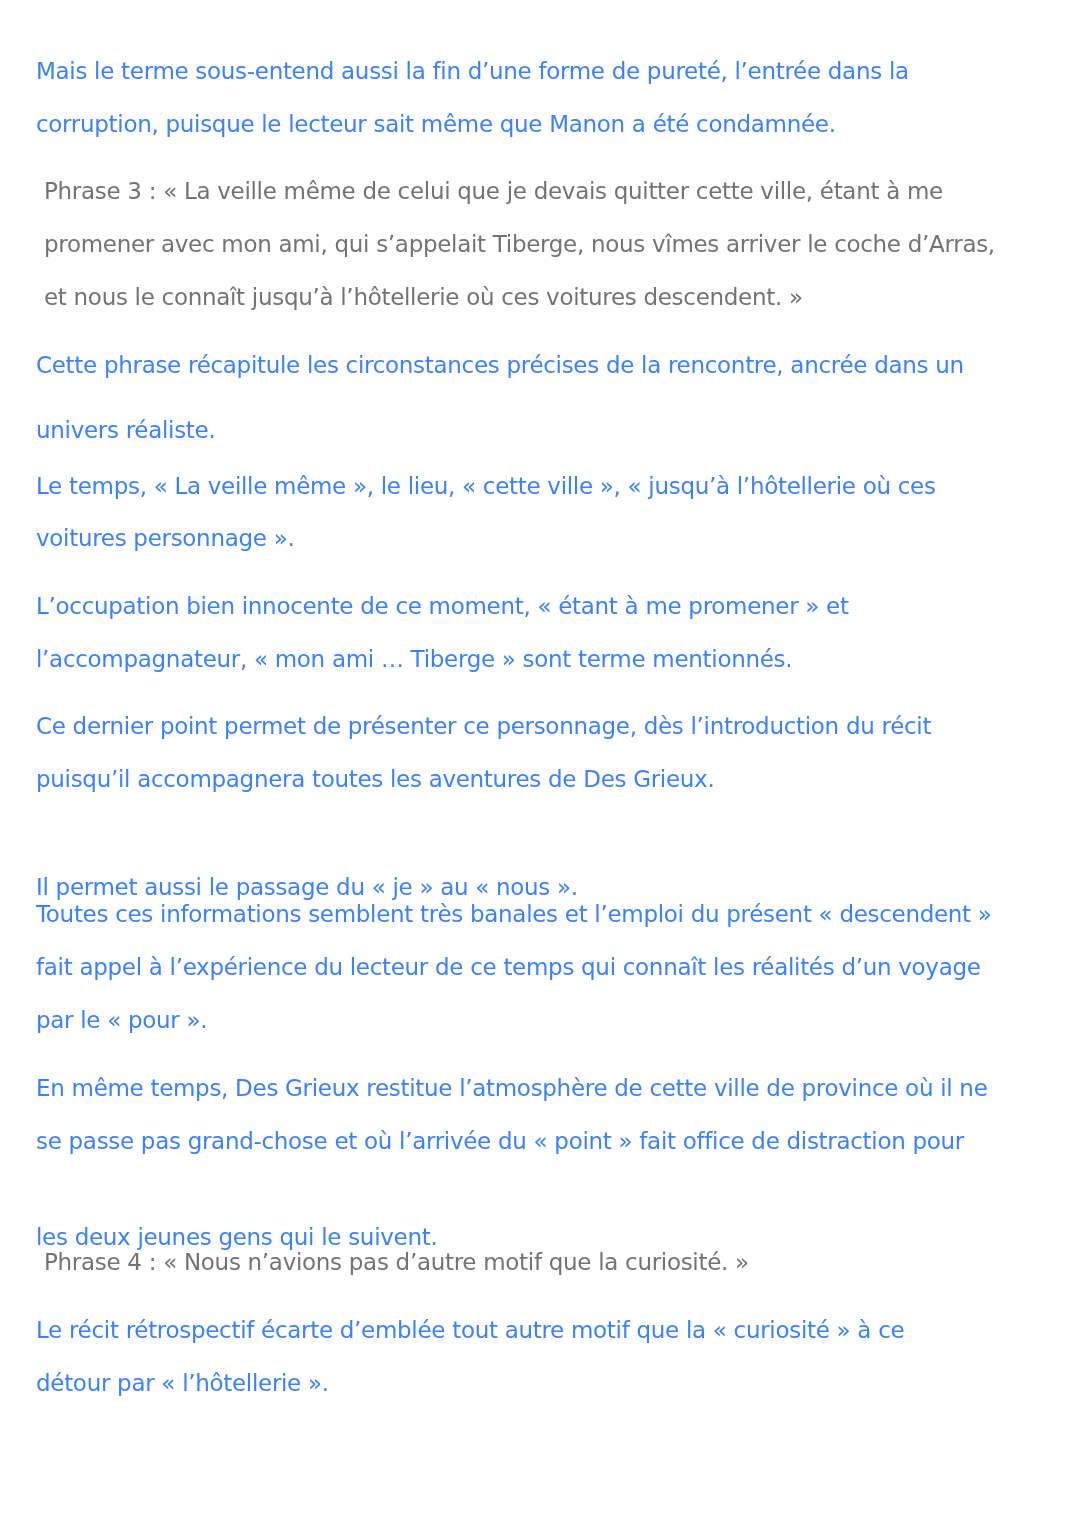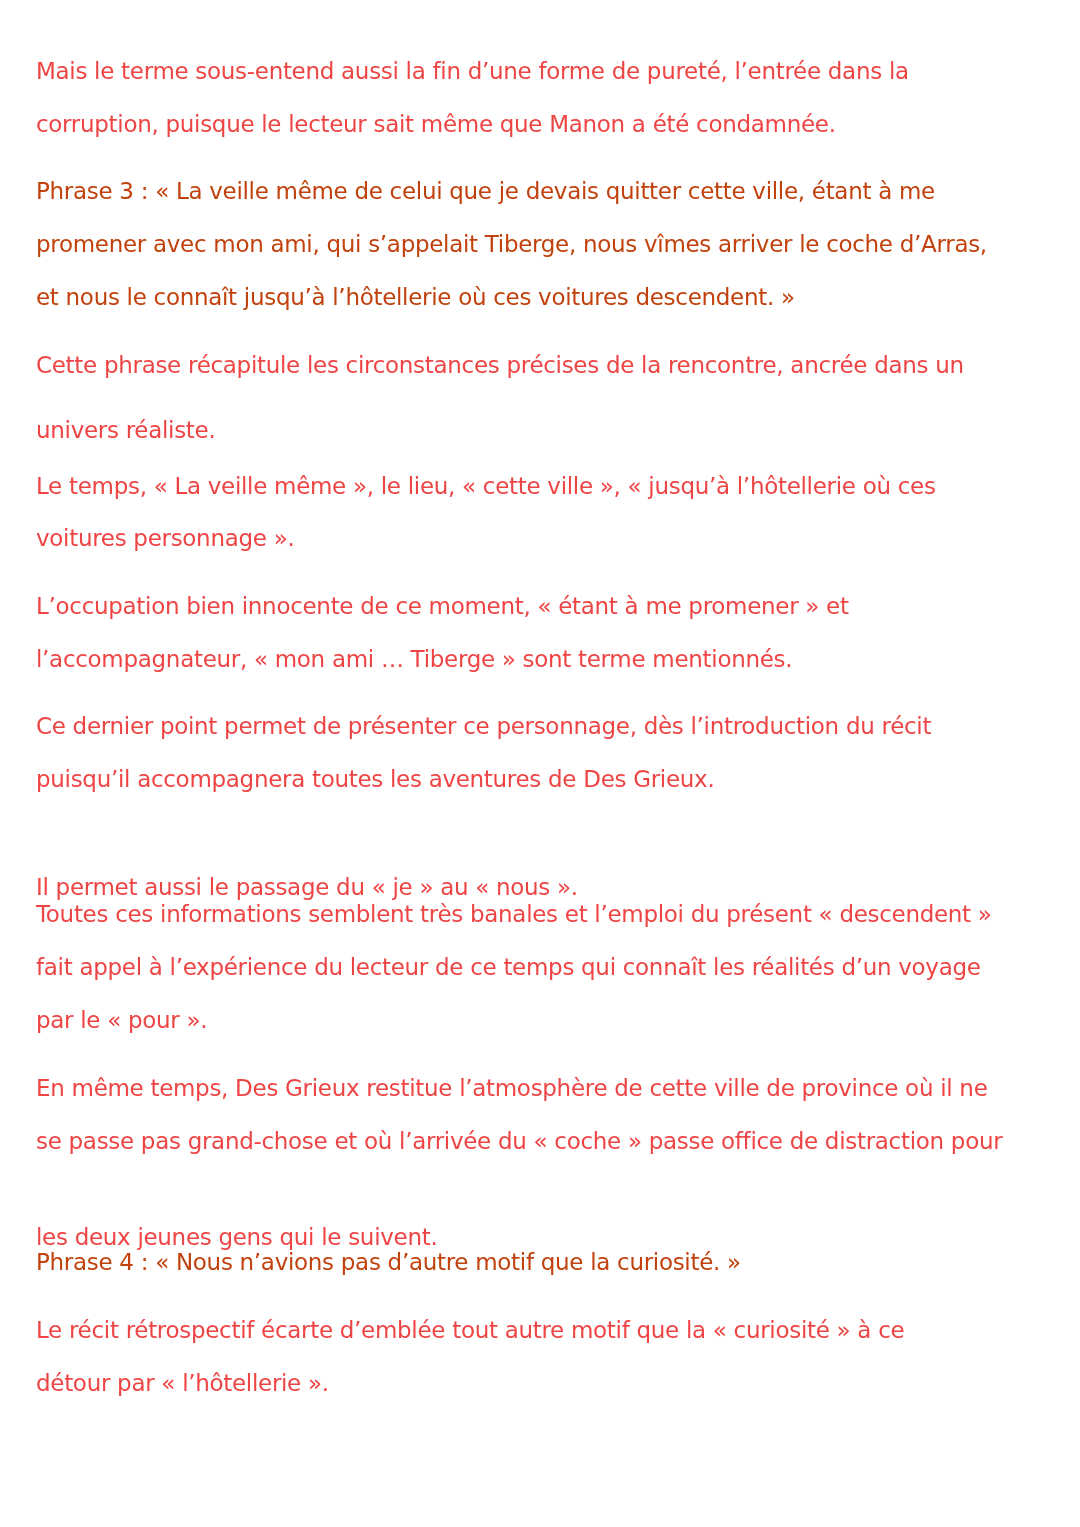--- a/index.html
+++ b/index.html
@@ -25,24 +25,25 @@
       padding: 0;
     }
     .line {
       display: block;
       position: absolute;
       left: 0;
       white-space: nowrap;
       font-size: 23px;
       letter-spacing: -0.3px;
       line-height: 30px;
-      color: #ef4444;
+      color: #3b82f6;
     }
     .para.quote .line {
-      color: #c2410c;
+      color: #737373;
+      margin-left: 8px;
     }
   </style>
 </head>
 <body>
 
 <div class="page">
 
   <div class="para body">
     <span class="line" style="top:56px">Mais le terme sous-entend aussi la fin d’une forme de pureté, l’entrée dans la</span>
     <span class="line" style="top:109px">corruption, puisque le lecteur sait même que Manon a été condamnée.</span>
@@ -79,21 +80,21 @@
   </div>
 
   <div class="para body">
     <span class="line" style="top:899px">Toutes ces informations semblent très banales et l’emploi du présent « descendent »</span>
     <span class="line" style="top:952px">fait appel à l’expérience du lecteur de ce temps qui connaît les réalités d’un voyage</span>
     <span class="line" style="top:1005px">par le « pour ».</span>
   </div>
 
   <div class="para body">
     <span class="line" style="top:1073px">En même temps, Des Grieux restitue l’atmosphère de cette ville de province où il ne</span>
-    <span class="line" style="top:1126px">se passe pas grand-chose et où l’arrivée du « coche » passe office de distraction pour</span>
+    <span class="line" style="top:1126px">se passe pas grand-chose et où l’arrivée du « point » fait office de distraction pour</span>
     <span class="line" style="top:1222px">les deux jeunes gens qui le suivent.</span>
   </div>
 
   <div class="para quote">
     <span class="line" style="top:1247px">Phrase 4 : « Nous n’avions pas d’autre motif que la curiosité. »</span>
   </div>
 
   <div class="para body">
     <span class="line" style="top:1315px">Le récit rétrospectif écarte d’emblée tout autre motif que la « curiosité » à ce</span>
     <span class="line" style="top:1368px">détour par « l’hôtellerie ».</span>

